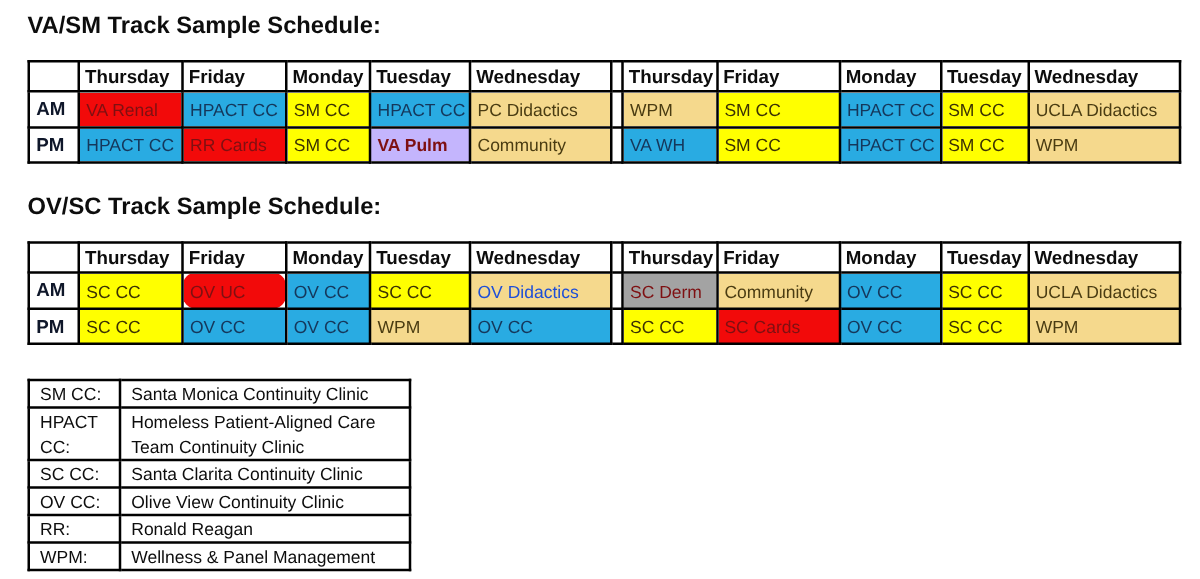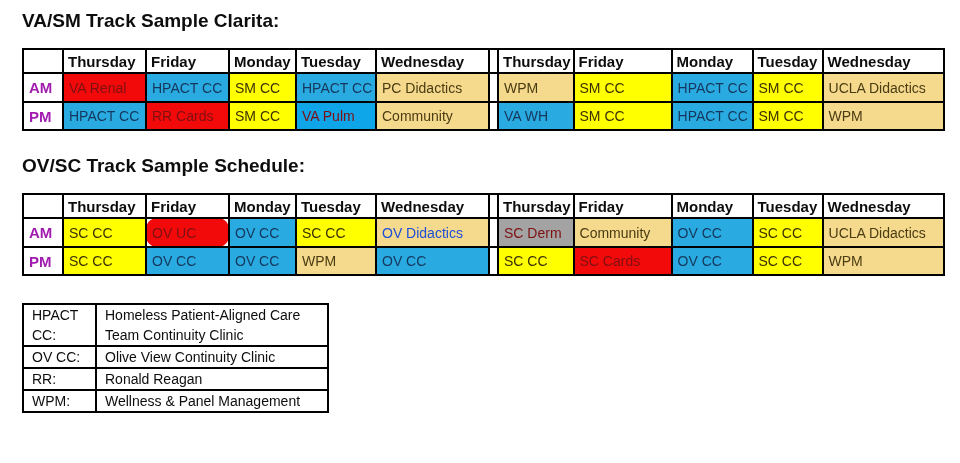--- a/index.html
+++ b/index.html
@@ -47,21 +47,21 @@
   }
   table.sched tr.hdr td {
     font-weight: bold;
     font-size: 15px;
     padding-left: 4px;
     color: #0d0d0d;
   }
   table.sched td.rowlab {
     font-weight: bold;
     font-size: 15px;
-    color: #a21caf;
+    color: #0f172a;
     margin-top: 28px;
   }
   table.sched td.gap {
     padding: 0;
   }
 
   table#legend {
     position: absolute;
     left: 22px;
     top: 303px;
@@ -74,21 +74,21 @@
     line-height: 20px;
     padding: 0 6px 0 8px;
     vertical-align: middle;
     color: #0d0d0d;
     background: #ffffff;
   }
 </style>
 </head>
 <body>
 
-<div class="title" id="title0">VA/SM Track Sample Clarita:</div>
+<div class="title" id="title0">VA/SM Track Sample Schedule:</div>
 
 <table class="sched" id="sched0">
     <colgroup>
       <col style="width: 40px;">
       <col style="width: 83px;">
       <col style="width: 83px;">
       <col style="width: 67px;">
       <col style="width: 80px;">
       <col style="width: 113px;">
       <col style="width: 9px;">
@@ -125,21 +125,21 @@
         <td style="background: rgb(255, 255, 0); color: rgb(59, 49, 4);">SM CC</td>
         <td style="background: rgb(41, 171, 226); color: rgb(21, 55, 91);">HPACT CC</td>
         <td style="background: rgb(255, 255, 0); color: rgb(59, 49, 4);">SM CC</td>
         <td style="background: rgb(245, 217, 141); color: rgb(74, 60, 18);">UCLA Didactics</td>
       </tr>
       <tr style="height: 28px;">
         <td class="rowlab">PM</td>
         <td style="background: rgb(41, 171, 226); color: rgb(21, 55, 91);">HPACT CC</td>
         <td style="background: rgb(242, 10, 10); color: rgb(126, 16, 18);">RR Cards</td>
         <td style="background: rgb(255, 255, 0); color: rgb(59, 49, 4);">SM CC</td>
-        <td style="background: #0ea5e9; color: rgb(126, 16, 18);">VA Pulm</td>
+        <td style="background: #c4b5fd; color: rgb(126, 16, 18); font-weight: bold;">VA Pulm</td>
         <td style="background: rgb(245, 217, 141); color: rgb(74, 60, 18);">Community</td>
         <td class="gap"></td>
         <td style="background: rgb(41, 171, 226); color: rgb(21, 55, 91);">VA WH</td>
         <td style="background: rgb(255, 255, 0); color: rgb(59, 49, 4);">SM CC</td>
         <td style="background: rgb(41, 171, 226); color: rgb(21, 55, 91);">HPACT CC</td>
         <td style="background: rgb(255, 255, 0); color: rgb(59, 49, 4);">SM CC</td>
         <td style="background: rgb(245, 217, 141); color: rgb(74, 60, 18);">WPM</td>
       </tr>
     </tbody>
   </table>
@@ -206,25 +206,33 @@
       </tr>
     </tbody>
   </table>
 
 <table id="legend">
     <colgroup>
       <col style="width: 73px;">
       <col style="width: 232px;">
     </colgroup>
     <tbody>
+      <tr style="min-height: 21px;">
+        <td>SM CC:</td>
+        <td>Santa Monica Continuity Clinic</td>
+      </tr>
       <tr style="min-height: 21px; padding-left: 12px;">
         <td>HPACT CC:</td>
         <td>Homeless Patient-Aligned Care Team Continuity Clinic</td>
       </tr>
       <tr style="min-height: 21px;">
+        <td>SC CC:</td>
+        <td>Santa Clarita Continuity Clinic</td>
+      </tr>
+      <tr style="min-height: 21px;">
         <td>OV CC:</td>
         <td>Olive View Continuity Clinic</td>
       </tr>
       <tr style="min-height: 21px;">
         <td>RR:</td>
         <td>Ronald Reagan</td>
       </tr>
       <tr style="min-height: 21px;">
         <td>WPM:</td>
         <td>Wellness &amp; Panel Management</td>

